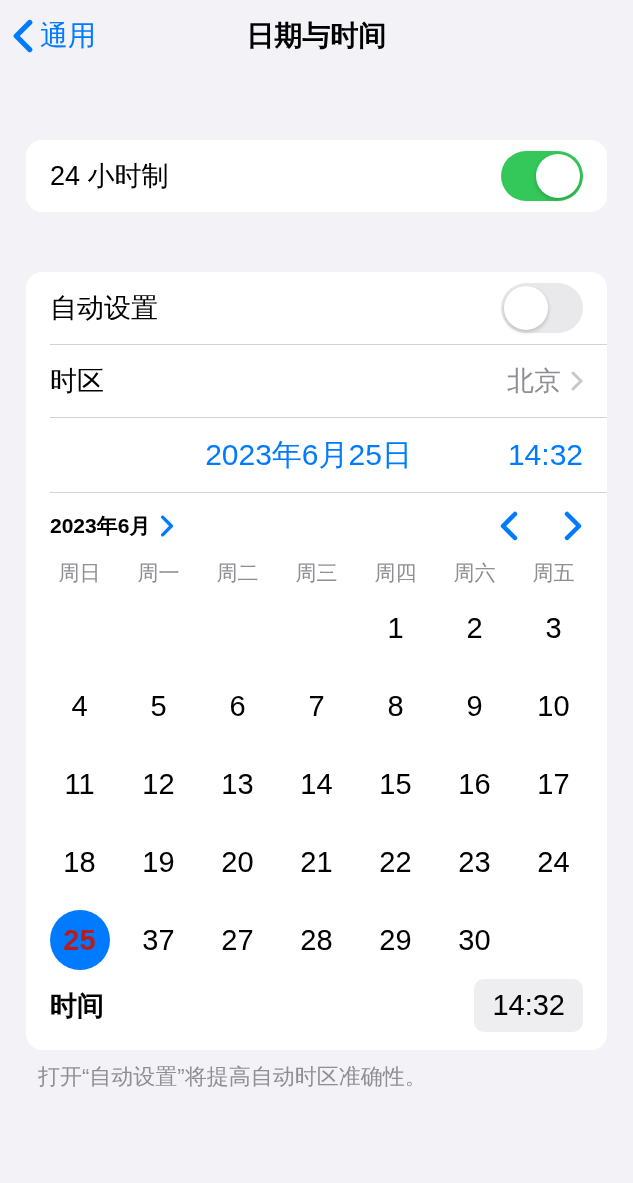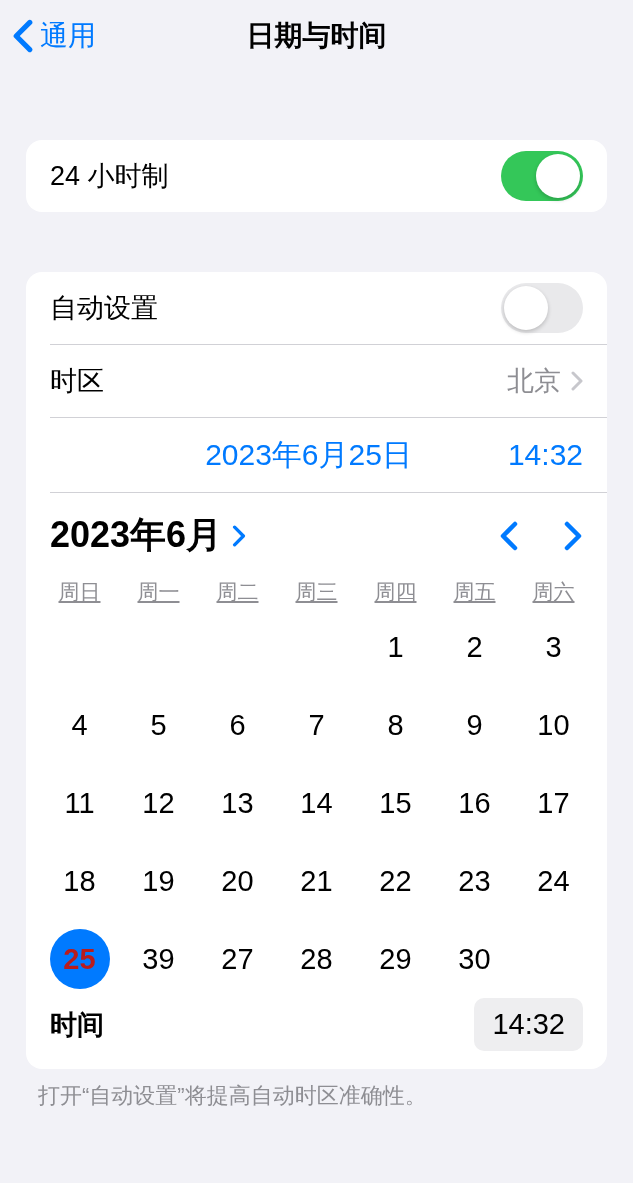--- a/index.html
+++ b/index.html
@@ -99,39 +99,38 @@
     }
     .cal-header {
       display: flex;
       align-items: center;
       justify-content: space-between;
       padding: 18px 24px 4px 24px;
     }
     .cal-month {
       display: flex;
       align-items: center;
-      font-size: 36px;
+      font-size: 21px;
       font-weight: 600;
       color: #000;
       cursor: pointer;
     }
     .cal-month svg { width: 14px; height: 22px; margin-left: 10px; }
     .cal-nav { display: flex; gap: 44px; }
     .cal-nav svg { width: 20px; height: 30px; cursor: pointer; }
     .cal-grid {
       display: grid;
       grid-template-columns: repeat(7, 1fr);
       padding: 0 14px;
     }
     .cal-wd {
       text-align: center;
       font-size: 21px;
       color: #8e8e93;
       padding: 14px 0 2px 0;
-      text-decoration: underline;
     }
     .cal-day {
       height: 78px;
       display: flex;
       align-items: center;
       justify-content: center;
       font-size: 29px;
       color: #000;
       cursor: pointer;
       position: relative;
@@ -227,22 +226,22 @@
         </svg>
     </div>
   </div>
 
   <div class="cal-grid" id="cal-weekdays">
       <div class="cal-wd">周日</div>
       <div class="cal-wd">周一</div>
       <div class="cal-wd">周二</div>
       <div class="cal-wd">周三</div>
       <div class="cal-wd">周四</div>
+      <div class="cal-wd">周六</div>
       <div class="cal-wd">周五</div>
-      <div class="cal-wd">周六</div>
     </div>
   <div class="cal-grid" id="cal-days">
       <div class="cal-day"></div>
       <div class="cal-day"></div>
       <div class="cal-day"></div>
       <div class="cal-day"></div>
       <div class="cal-day">
         <span>1</span>
       </div>
       <div class="cal-day">
@@ -311,21 +310,21 @@
       <div class="cal-day">
         <span>23</span>
       </div>
       <div class="cal-day">
         <span>24</span>
       </div>
       <div class="cal-day selected">
         <span>25</span>
       </div>
       <div class="cal-day">
-        <span>39</span>
+        <span>37</span>
       </div>
       <div class="cal-day">
         <span>27</span>
       </div>
       <div class="cal-day">
         <span>28</span>
       </div>
       <div class="cal-day">
         <span>29</span>
       </div>

